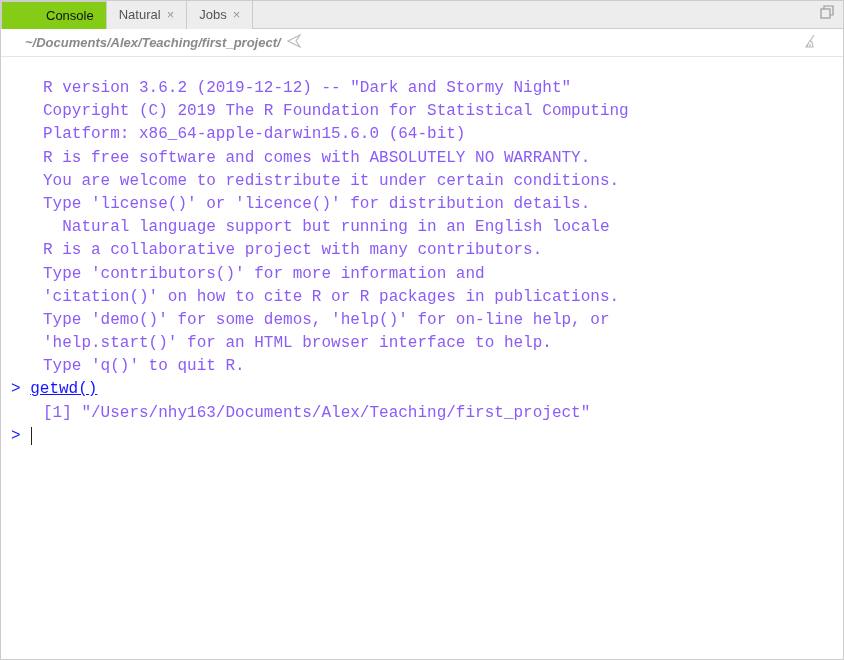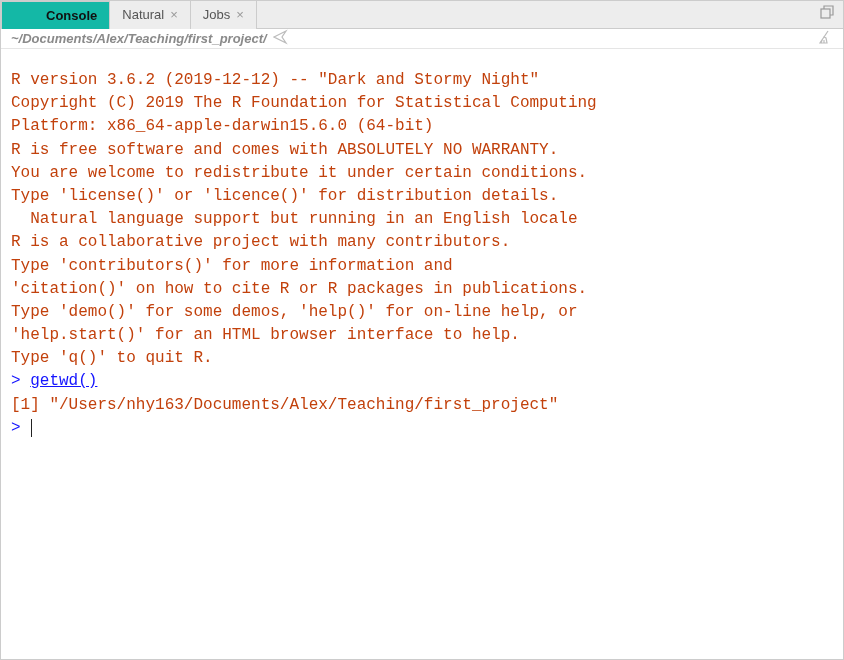--- a/index.html
+++ b/index.html
@@ -32,23 +32,23 @@
     gap: 6px;
     padding: 0 12px;
     height: 28px;
     border-right: 1px solid #ccc;
     color: #555;
     font-size: 13px;
     cursor: pointer;
     background: #ededed;
   }
   .tab.active {
-    background: #14b8a6;
+    background: #84cc16;
     color: #111;
-    font-weight: 700;
+    font-weight: 400;
     border-top: 1px solid #ccc;
     border-left: 1px solid #ccc;
     margin-top: -1px;
     margin-bottom: -1px;
     position: relative;
     z-index: 2;
     padding-left: 44px;
   }
   .tab-close {
     color: #999;
@@ -62,22 +62,22 @@
     display: flex;
     align-items: center;
   }
   .icon-window {
     width: 16px; height: 16px;
     color: #999;
   }
   .pathbar {
     display: flex;
     align-items: center;
-    height: 20px;
-    padding: 0 10px;
+    height: 28px;
+    padding: 0 24px;
     border-bottom: 1px solid #e5e5e5;
     font-size: 13px;
     color: #8a8a8a;
     font-style: italic;
     font-weight: 600;
     gap: 6px;
   }
   .pathbar-right {
     margin-left: auto;
     display: flex;
@@ -93,21 +93,21 @@
     font-family: "Menlo", "Consolas", "Courier New", monospace;
     font-size: 16px;
     line-height: 1.45;
     color: #222;
     white-space: pre;
     overflow: hidden;
   }
   .console-line { white-space: pre-wrap; }
   .prompt { color: #1414ff; }
   .prompt-cmd { color: #1414ff; text-decoration: underline; }
-  .output { color: #c2410c; }
+  .output { color: #8b5cf6; margin-left: 32px; }
   .cursor {
     display: inline-block;
     width: 1px;
     height: 18px;
     background: #222;
     vertical-align: text-bottom;
     margin-left: 1px;
   }
 </style>
 </head>

